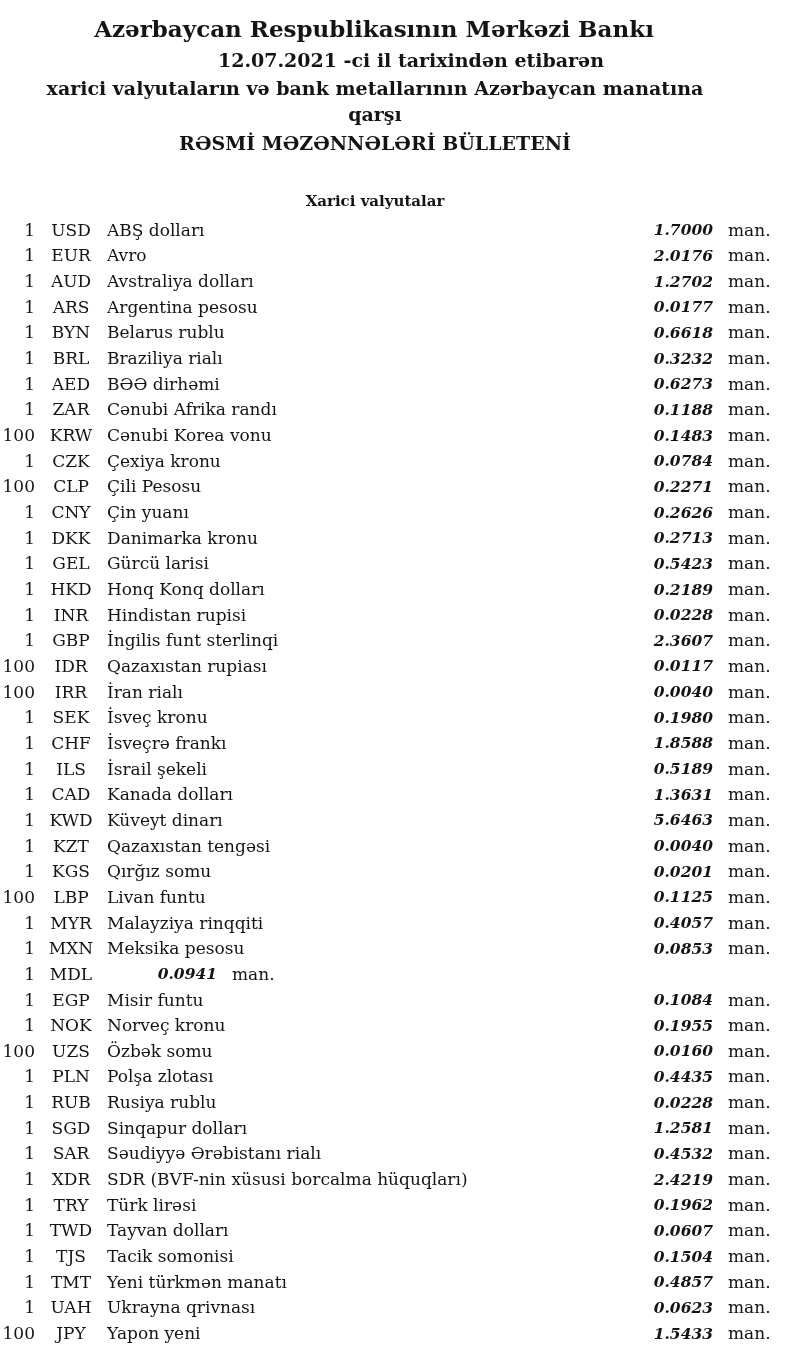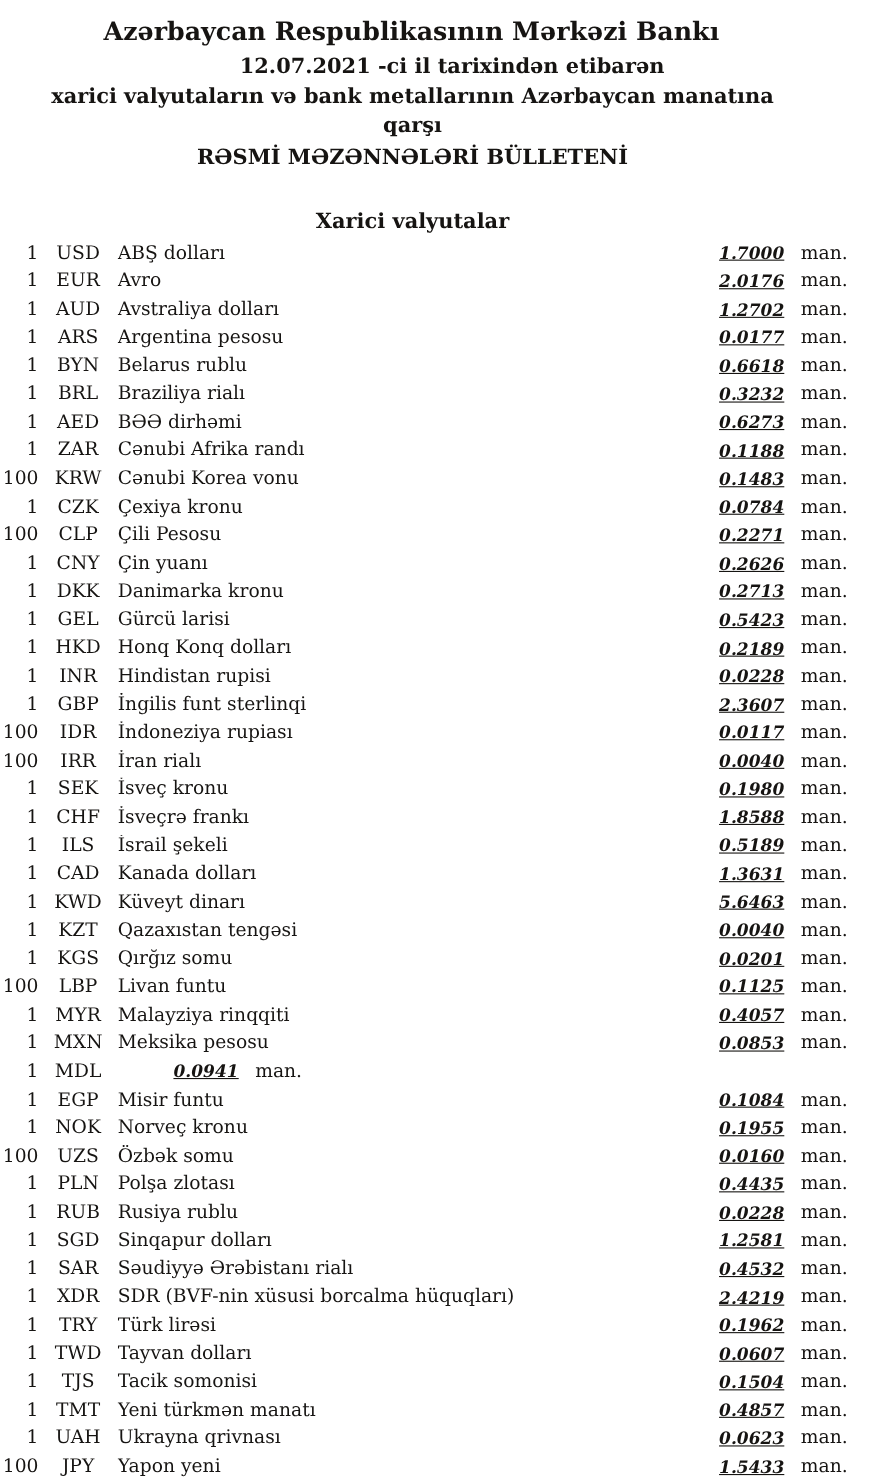--- a/index.html
+++ b/index.html
@@ -26,21 +26,21 @@
   }
   .subject-line{
     font-size:19px; font-weight:bold; line-height:26px;
     text-align:center; padding-left:34px; margin-top:2px;
   }
   .bulletin-title{
     font-size:19px; font-weight:bold; line-height:26px;
     text-align:center; padding-left:34px; margin-top:3px;
   }
   .section-title{
-    font-size:19px; font-weight:bold; line-height:26px;
+    font-size:15px; font-weight:bold; line-height:26px;
     text-align:center; padding-left:34px; margin-top:32px;
   }
 
   .rates-table{ margin-top:3px; }
   .row{
     display:flex; align-items:center;
     height:25.66px; width:800px;
   }
   .cell{ white-space:nowrap; }
   .qty{
@@ -50,21 +50,21 @@
   .code{
     width:72px; text-align:center;
     font-size:17px; flex:0 0 72px;
   }
   .name{
     flex:1 1 auto; text-align:left;
     font-size:17px; overflow:hidden;
   }
   .rate{
     flex:0 0 110px; width:110px; text-align:right;
-    font-size:15.5px; font-weight:bold; font-style:italic;text-decoration:underline;
+    font-size:15.5px; font-weight:bold; font-style:italic;
   }
   .unit{
     flex:0 0 87px; width:87px; padding-left:15px;
     text-align:left; font-size:17px;
   }
 </style>
 </head>
 <body>
 
 <div class="page">
@@ -212,21 +212,21 @@
     <span class="cell qty">1</span>
     <span class="cell code">GBP</span>
     <span class="cell name">İngilis funt sterlinqi</span>
     <span class="cell rate">2.3607</span>
     <span class="cell unit">man.</span>
   </div>
 
   <div class="row">
     <span class="cell qty">100</span>
     <span class="cell code">IDR</span>
-    <span class="cell name">İndoneziya rupiası</span>
+    <span class="cell name">Qazaxıstan rupiası</span>
     <span class="cell rate">0.0117</span>
     <span class="cell unit">man.</span>
   </div>
 
   <div class="row">
     <span class="cell qty">100</span>
     <span class="cell code">IRR</span>
     <span class="cell name">İran rialı</span>
     <span class="cell rate">0.0040</span>
     <span class="cell unit">man.</span>

